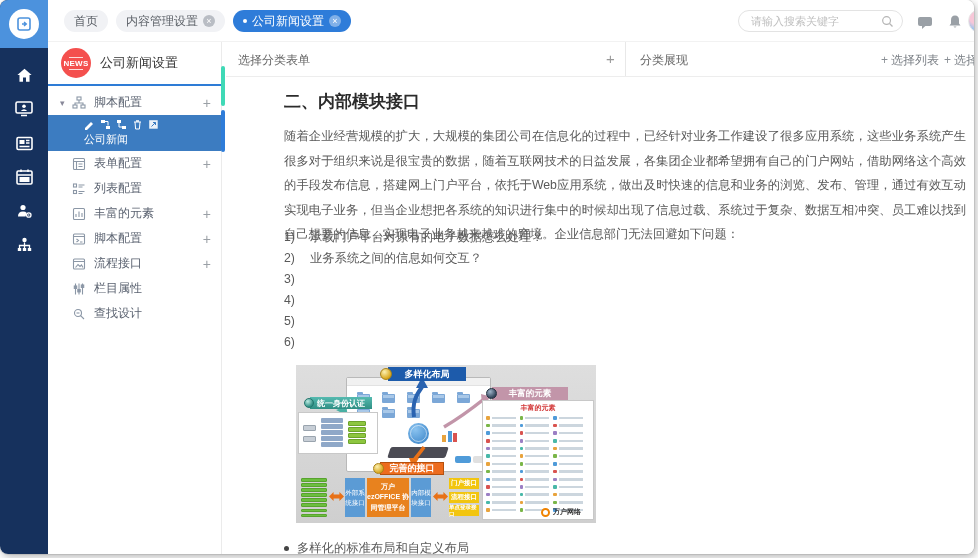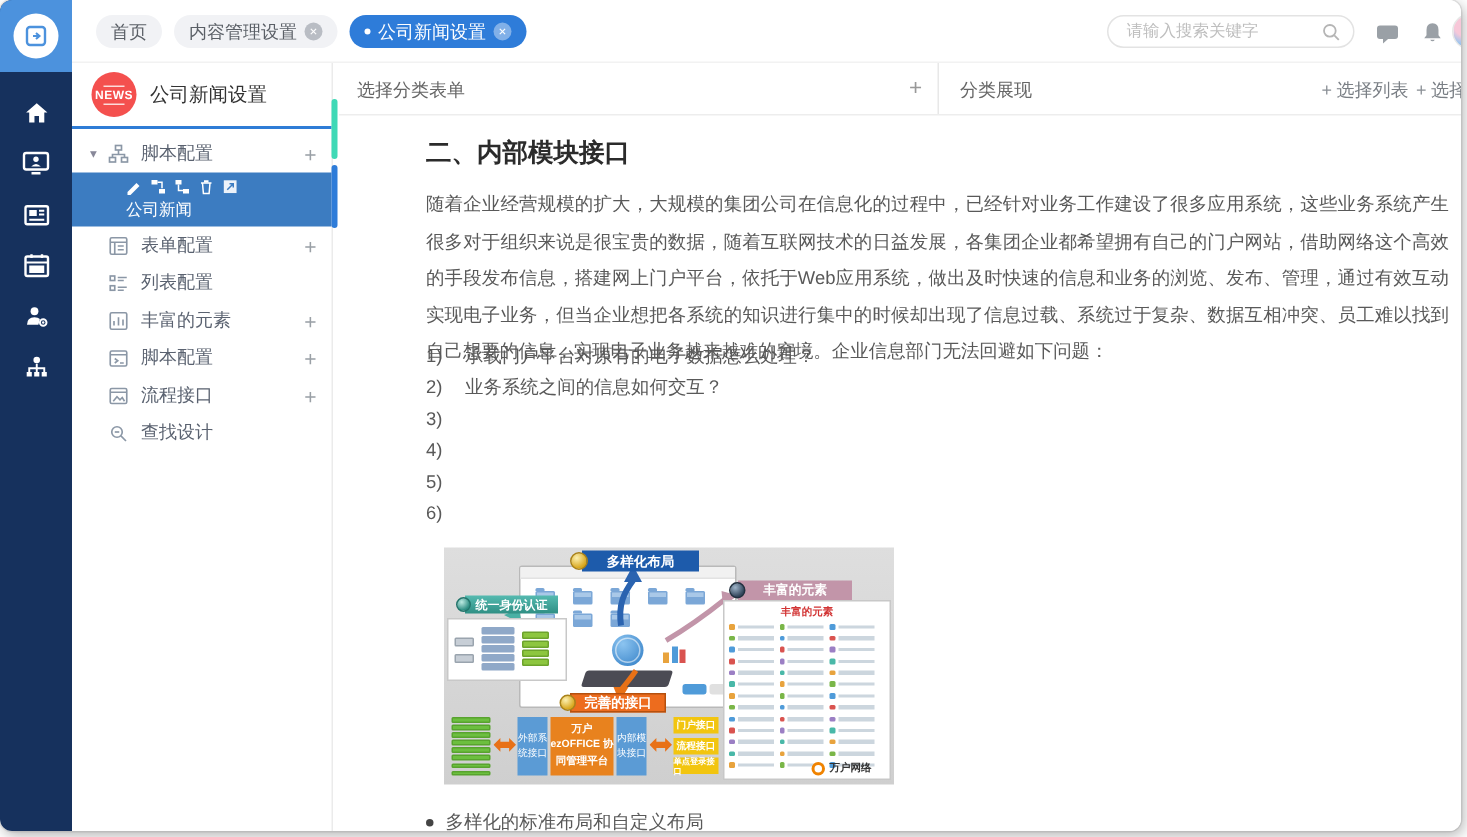--- a/index.html
+++ b/index.html
@@ -313,20 +313,31 @@
                 <rect x="1.5" y="2" width="11" height="10" rx="1"></rect>
                 <path d="M1.5 4.5 h11 M3.5 10.5 l2.5 -3 2 2 1.5 -1.5 1.5 2.5"></path>
               </svg></span>
             <span class="t-label">流程接口</span>
             <span class="t-plus">+</span>
             <span></span>
           </div>
           <div class="tree-row">
             <span class="caret"></span>
             <span class="t-icon"><svg width="14" height="14" viewBox="0 0 14 14" fill="none" stroke="currentColor" stroke-width="1.1">
+                <path d="M3.5 1.5 v11 M7 1.5 v11 M10.5 1.5 v11"></path>
+                <rect x="2.3" y="4" width="2.4" height="2.4" fill="currentColor"></rect>
+                <rect x="5.8" y="7.5" width="2.4" height="2.4" fill="currentColor"></rect>
+                <rect x="9.3" y="3" width="2.4" height="2.4" fill="currentColor"></rect>
+              </svg></span>
+            <span class="t-label">栏目属性</span>
+            <span></span>
+          </div>
+          <div class="tree-row">
+            <span class="caret"></span>
+            <span class="t-icon"><svg width="14" height="14" viewBox="0 0 14 14" fill="none" stroke="currentColor" stroke-width="1.1">
                 <circle cx="6" cy="6" r="3.5"></circle>
                 <path d="M8.6 8.6 L12 12"></path>
                 <path d="M4.5 6 h3"></path>
               </svg></span>
             <span class="t-label">查找设计</span>
             <span></span>
           </div>
         </div>
     </div>
   </div>

